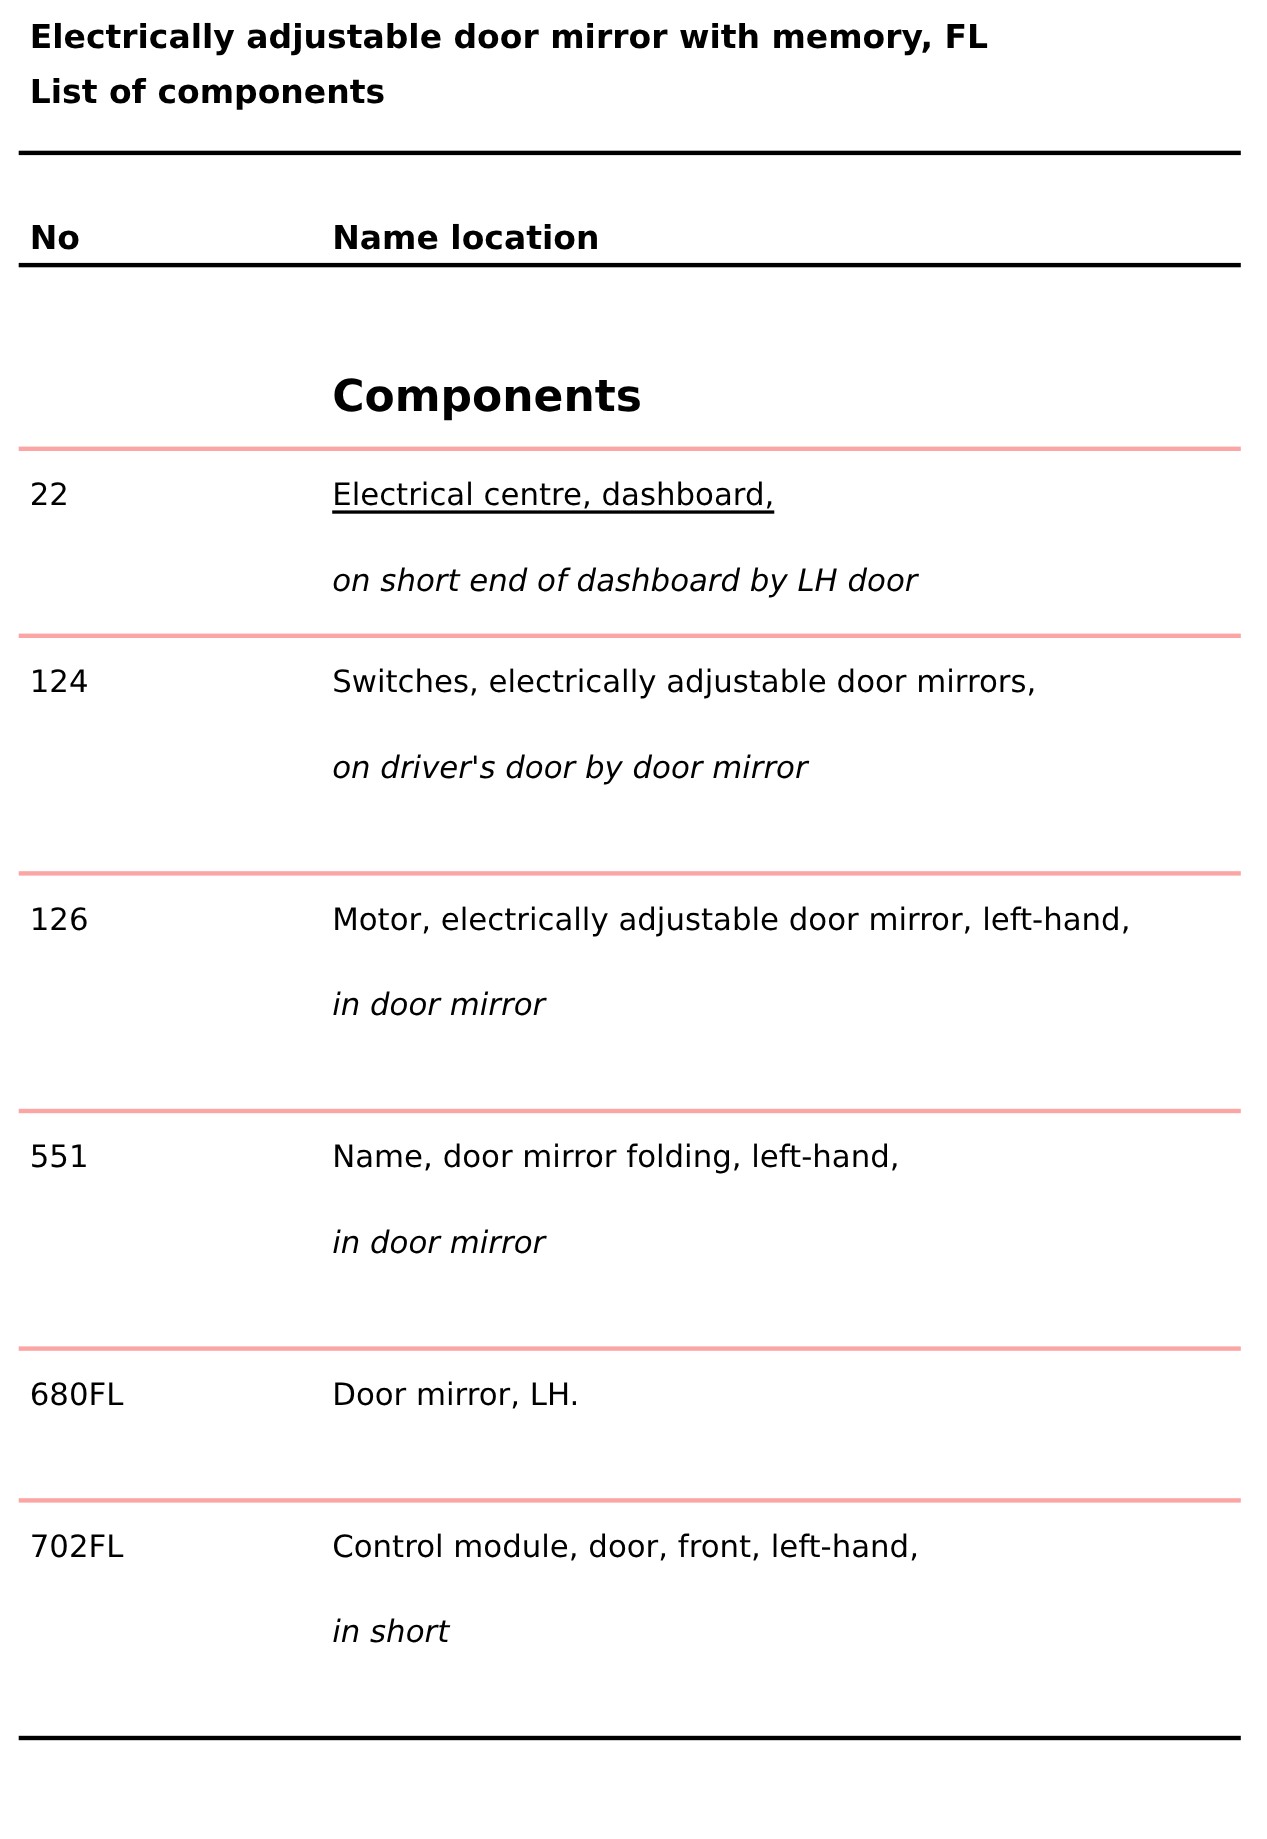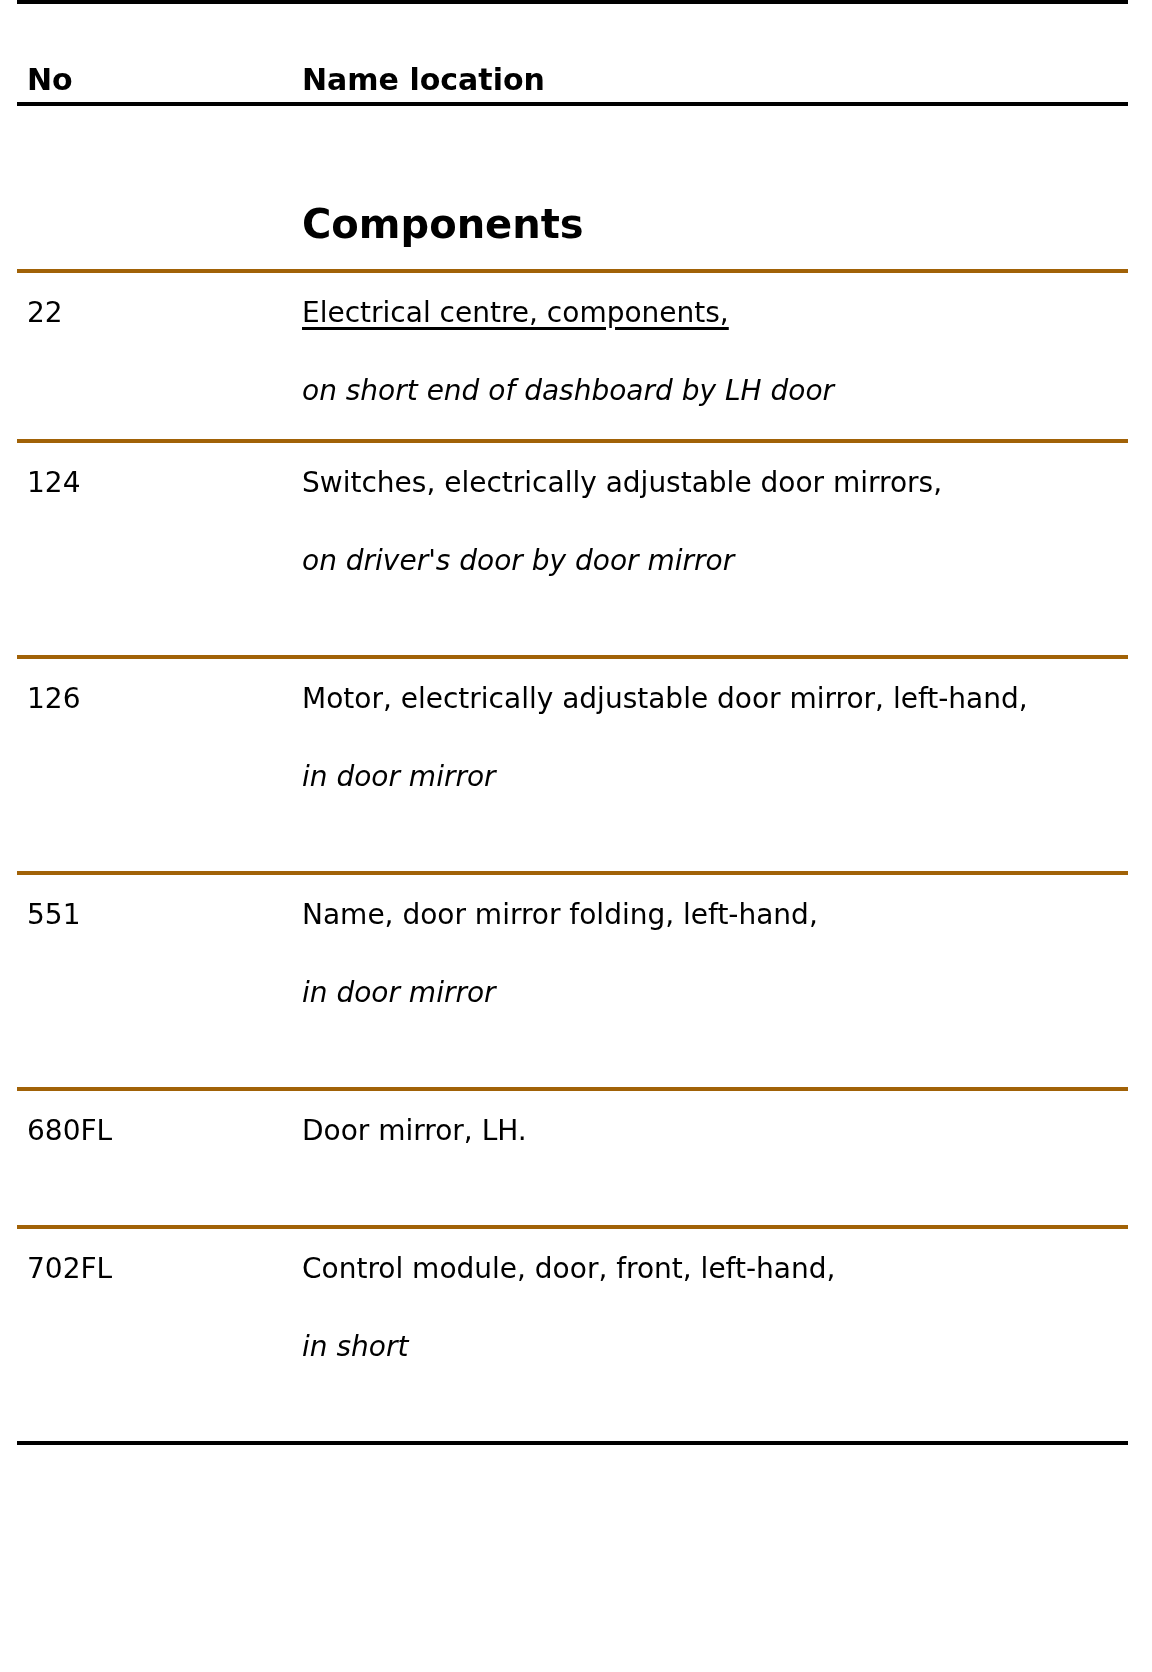--- a/index.html
+++ b/index.html
@@ -52,21 +52,21 @@
 
   .sectionrow {
     padding-top: 99px;
     padding-bottom: 26px;
     font-weight: bold;
     font-size: 40px;
     line-height: 38px;
   }
 
   .comprow {
-    border-top: 4px solid #a16207;
+    border-top: 4px solid #fca5a5;
     padding-top: 21px;
     padding-bottom: 75px;
     font-size: 28px;
     line-height: 38px;
   }
   .comprow:first-child { padding-bottom: 29px; }
   .comprow .comp-name,
   .comprow .comp-loc { white-space: nowrap; }
   .comprow .comp-loc { margin-top: 40px; font-style: italic; }
 
@@ -74,40 +74,44 @@
     text-decoration: underline;
     text-decoration-thickness: 3px;
     text-underline-offset: 5px;
   }
 </style>
 </head>
 <body>
 
 <div class="sheet">
 
+  <div class="titleblock">
+    <div class="tline">Electrically adjustable door mirror with memory, FL</div>
+    <div class="tline">List of components</div>
+  </div>
 
   <div class="rule"></div>
 
   <div class="flexrow headrow">
     <div class="col-no">No</div>
     <div class="col-name">Name location</div>
   </div>
 
   <div class="rule"></div>
 
   <div class="flexrow sectionrow">
     <div class="col-no"></div>
     <div class="col-name">Components</div>
   </div>
 
   <div id="rows">
   <div class="flexrow comprow">
     <div class="col-no">22</div>
     <div class="col-name">
-      <div class="comp-name link">Electrical centre, components,</div>
+      <div class="comp-name link">Electrical centre, dashboard,</div>
       <div class="comp-loc">on short end of dashboard by LH door</div>
     </div>
   </div>
 
   <div class="flexrow comprow">
     <div class="col-no">124</div>
     <div class="col-name">
       <div class="comp-name">Switches, electrically adjustable door mirrors,</div>
       <div class="comp-loc">on driver's door by door mirror</div>
     </div>

